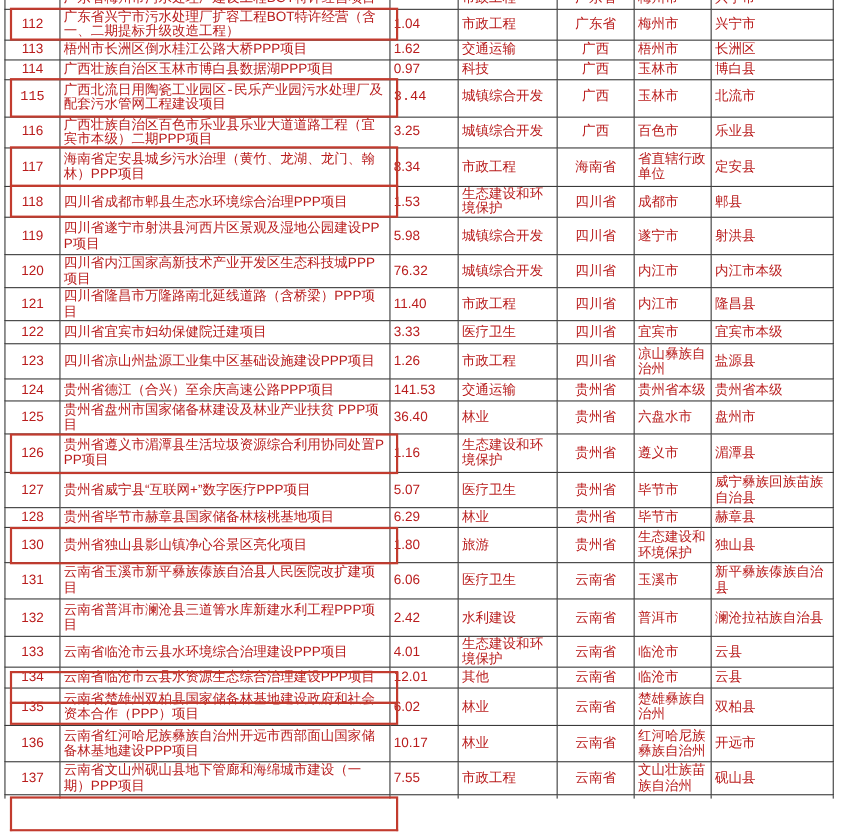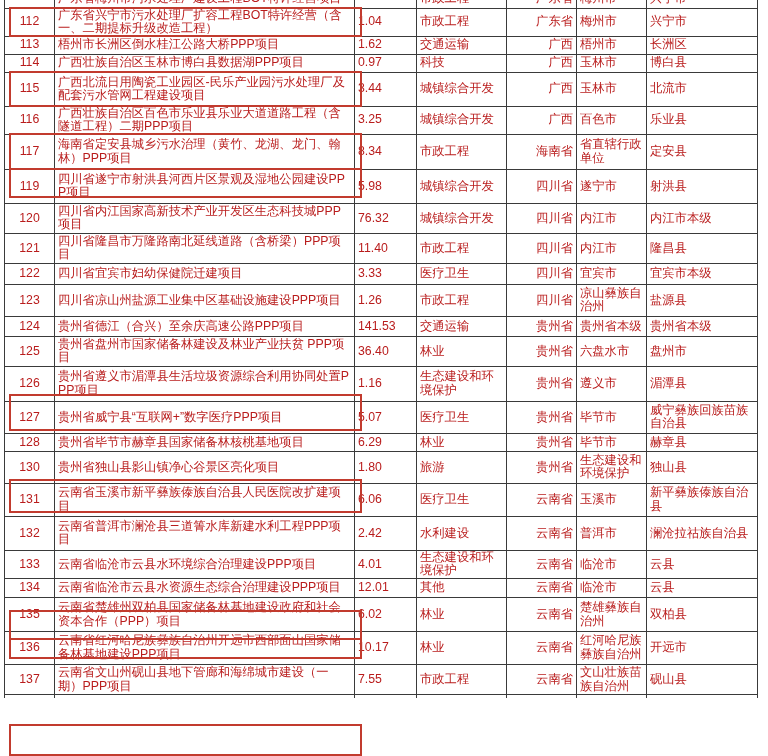--- a/index.html
+++ b/index.html
@@ -7,21 +7,21 @@
     position:relative;width:768px;height:756px;background:#ffffff;overflow:hidden;
     font-family:"Liberation Sans","DejaVu Sans",sans-serif;color:#b91c1c;
   }
   table.grid{border-collapse:collapse;table-layout:fixed;position:absolute;left:4px;top:0;}
   table.grid td{
     border:1px solid #3a3a3a;font-size:12.3px;line-height:13.6px;
     padding:0 3px;vertical-align:middle;overflow:hidden;word-break:break-all;
   }
   td.c-no{text-align:center;font-size:13px;}
   td.c-val{text-align:left;padding-right:4px;}
-  td.c-prov{text-align:right;}
+  td.c-prov{text-align:center;}
   td.c-name{padding-left:4px;}
   tr.partial-top td{border-top:none;}
   tr.partial-top td .clip{height:7px;overflow:hidden;}
   tr.partial-top td .clip span{display:block;margin-top:-8px;white-space:nowrap;}
   tr.partial-bottom td{border-bottom:none;}
   .hlbox{position:absolute;border:2px solid #c23b2e;pointer-events:none;background:transparent;}
 </style>
 </head>
 <body>
 
@@ -94,46 +94,55 @@
         </tr>
         <tr style="height: 18px;">
           <td class="c-no">114</td>
           <td class="c-name">广西壮族自治区玉林市博白县数据湖PPP项目</td>
           <td class="c-val">0.97</td>
           <td class="c-cat">科技</td>
           <td class="c-prov">广西</td>
           <td class="c-city">玉林市</td>
           <td class="c-county">博白县</td>
         </tr>
-        <tr style="height: 34px;">
+        <tr style="height: 34px; font-family: Liberation Mono, monospace;">
           <td class="c-no">115</td>
           <td class="c-name">广西北流日用陶瓷工业园区-民乐产业园污水处理厂及配套污水管网工程建设项目</td>
           <td class="c-val">3.44</td>
           <td class="c-cat">城镇综合开发</td>
           <td class="c-prov">广西</td>
           <td class="c-city">玉林市</td>
           <td class="c-county">北流市</td>
         </tr>
         <tr style="height: 28px;">
           <td class="c-no">116</td>
-          <td class="c-name">广西壮族自治区百色市乐业县乐业大道道路工程（含隧道工程）二期PPP项目</td>
+          <td class="c-name">广西壮族自治区百色市乐业县乐业大道道路工程（宜宾市本级）二期PPP项目</td>
           <td class="c-val">3.25</td>
           <td class="c-cat">城镇综合开发</td>
           <td class="c-prov">广西</td>
           <td class="c-city">百色市</td>
           <td class="c-county">乐业县</td>
         </tr>
         <tr style="height: 35px;">
           <td class="c-no">117</td>
           <td class="c-name">海南省定安县城乡污水治理（黄竹、龙湖、龙门、翰林）PPP项目</td>
           <td class="c-val">8.34</td>
           <td class="c-cat">市政工程</td>
           <td class="c-prov">海南省</td>
           <td class="c-city">省直辖行政单位</td>
           <td class="c-county">定安县</td>
+        </tr>
+        <tr style="height: 28px;">
+          <td class="c-no">118</td>
+          <td class="c-name">四川省成都市郫县生态水环境综合治理PPP项目</td>
+          <td class="c-val">1.53</td>
+          <td class="c-cat">生态建设和环境保护</td>
+          <td class="c-prov">四川省</td>
+          <td class="c-city">成都市</td>
+          <td class="c-county">郫县</td>
         </tr>
         <tr style="height: 34px;">
           <td class="c-no">119</td>
           <td class="c-name">四川省遂宁市射洪县河西片区景观及湿地公园建设PPP项目</td>
           <td class="c-val">5.98</td>
           <td class="c-cat">城镇综合开发</td>
           <td class="c-prov">四川省</td>
           <td class="c-city">遂宁市</td>
           <td class="c-county">射洪县</td>
         </tr>

